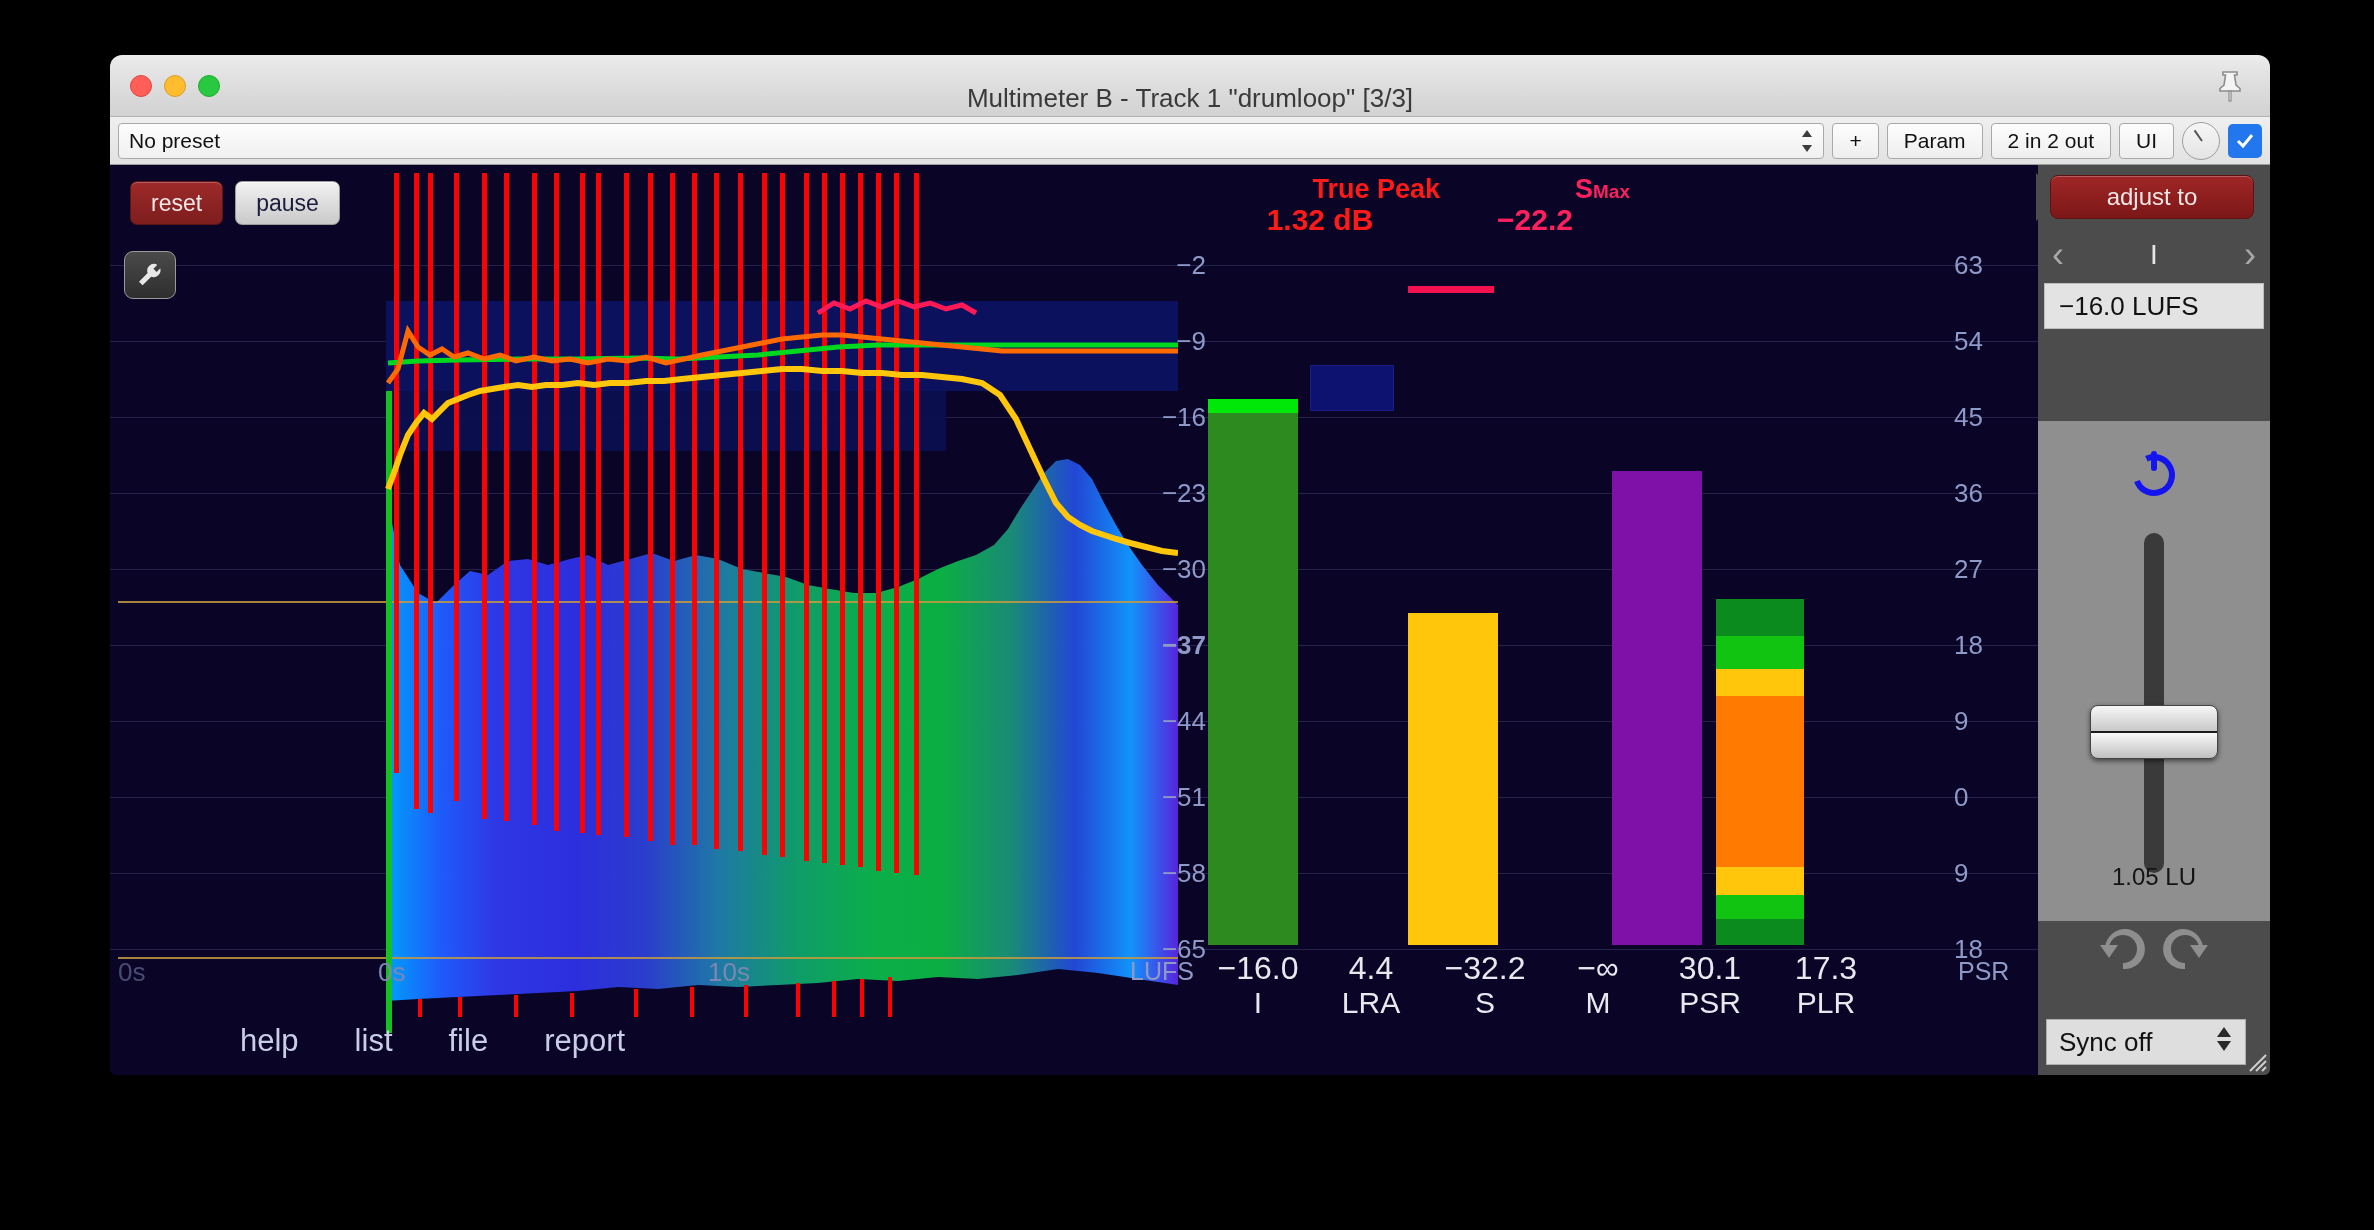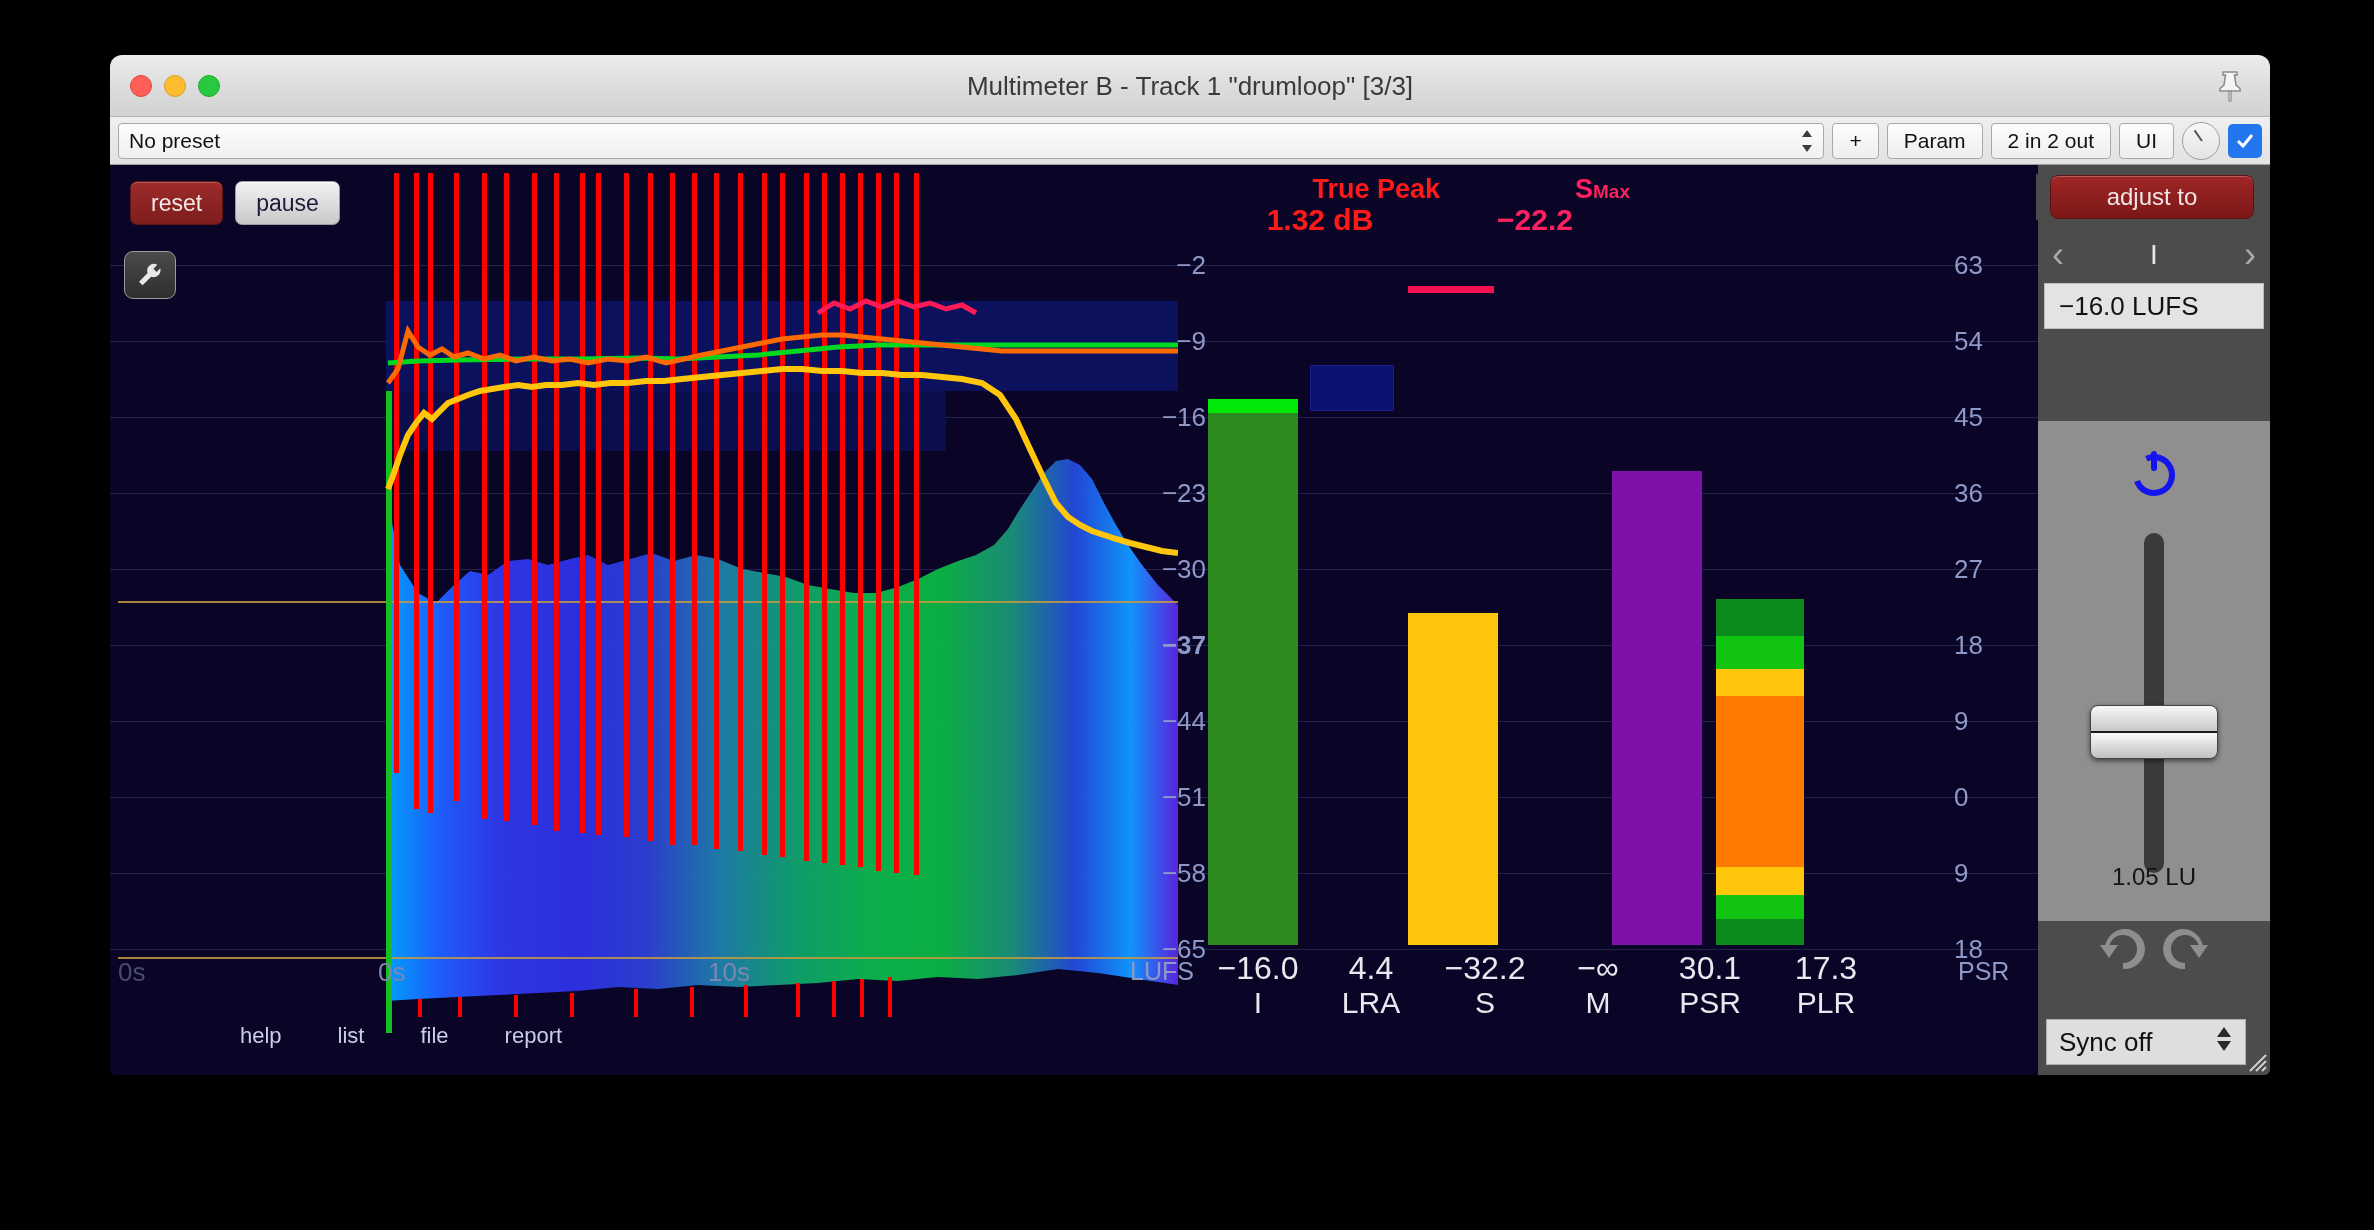--- a/index.html
+++ b/index.html
@@ -24,21 +24,21 @@
     position: relative; height: 62px;
     background: linear-gradient(180deg,#ececec 0%,#dcdcdc 55%,#d2d2d2 100%);
     border-bottom: 1px solid #b2b2b2;
   }
   .traffic { position:absolute; left: 20px; top: 20px; display:flex; gap: 12px; }
   .tl { width:22px;height:22px;border-radius:50%; }
   .tl.red{background:#ff5f57;border:1px solid #e0443e;}
   .tl.yel{background:#febc2e;border:1px solid #d89e24;}
   .tl.grn{background:#28c840;border:1px solid #1dad2b;}
   .wtitle {
-    position:absolute; left:0; right:0; top: 16px; text-align:center;
+    position:absolute; left:0; right:0; top: 28px; text-align:center;
     font-size: 26px; color:#3a3a3a; font-family:"Liberation Sans",sans-serif;
   }
   .pin { position:absolute; right: 22px; top: 12px; width:36px; height:38px; }
 
   
   .toolbar {
     display:flex; align-items:center; gap: 8px;
     height: 48px; padding: 0 8px;
     background: linear-gradient(180deg,#efefef 0%,#e2e2e2 100%);
     border-bottom: 1px solid #9d9d9d;
@@ -114,21 +114,21 @@
 
   .footvals { position:absolute; left: 1020px; top: 786px; width: 900px; height: 110px; }
   .fv { position:absolute; text-align:center; color:#e8e8ef; }
   .fv .n { font-size: 32px; line-height: 1.1; }
   .fv .u { font-size: 30px; line-height: 1.1; }
   .axisname { position:absolute; font-size: 25px; color:#8f99c8; }
 
   .timeaxis { position:absolute; left: 8px; top: 782px; width: 1060px; height: 60px; }
   .tlabel { position:absolute; font-size: 26px; color:#7e86b3; top: 10px; }
   .menu { position:absolute; left: 130px; top: 858px; display:flex; gap: 56px; z-index:6; }
-  .menu span { font-size: 22px; color:#c9cde6; }
+  .menu span { font-size: 31px; color:#c9cde6; }
 
   
   .rpanel { position:relative; width: 232px; height: 910px; background:#4c4c4c; }
   .rp-top { position:relative; height: 256px; background:#4c4c4c; }
   .adjust {
     position:absolute; left: 12px; top: 10px; width: 204px; height: 44px;
     border-radius: 8px; background: linear-gradient(180deg,#a02626,#7c1717);
     border:1px solid #5d1111; color:#f1e6e6; font-size: 24px;
     display:flex;align-items:center;justify-content:center;
     box-shadow: inset 0 1px 0 rgba(255,255,255,.25);

